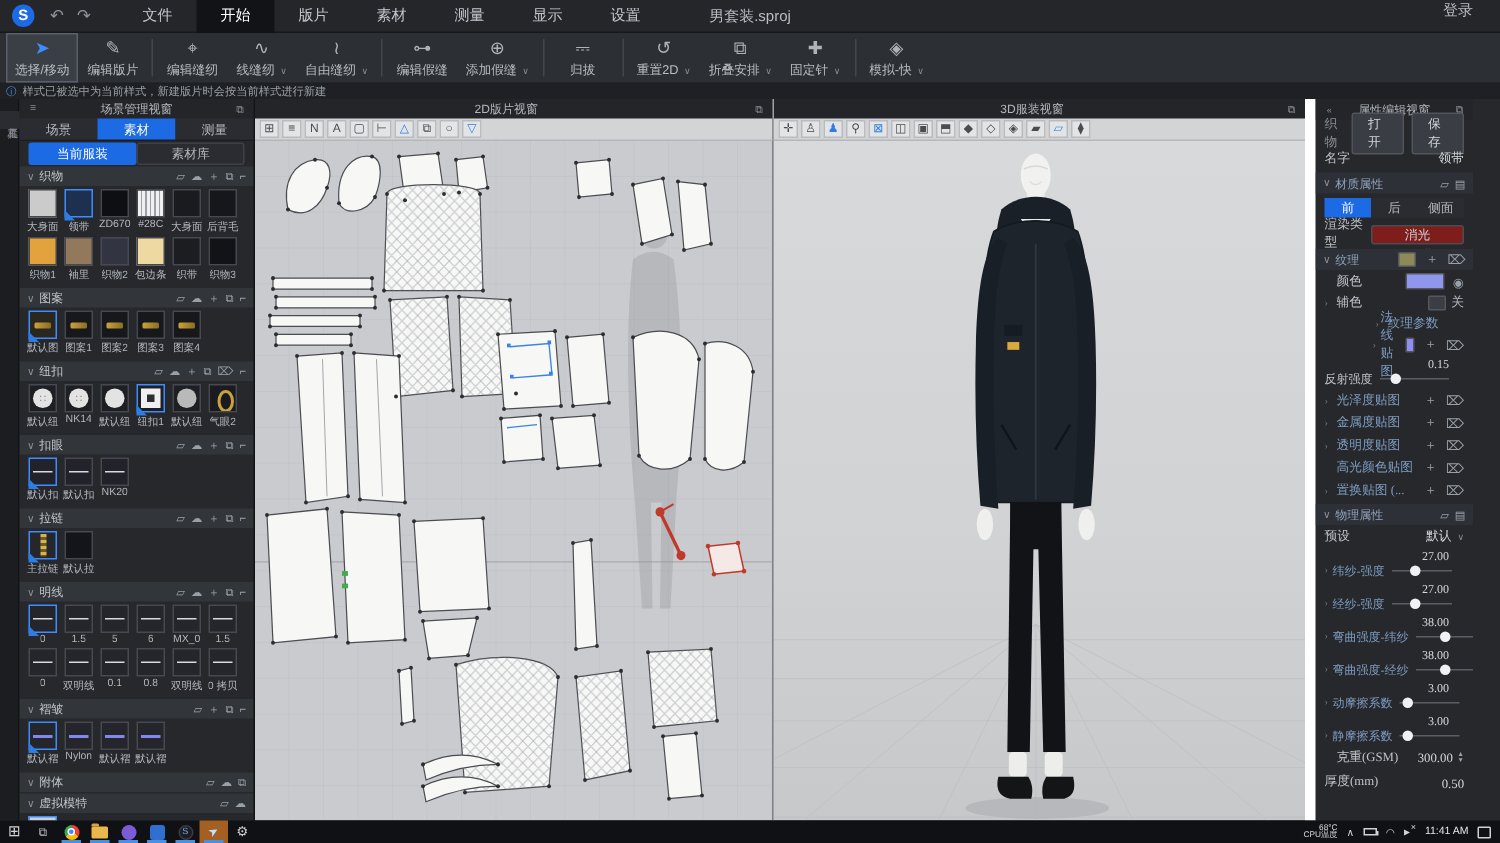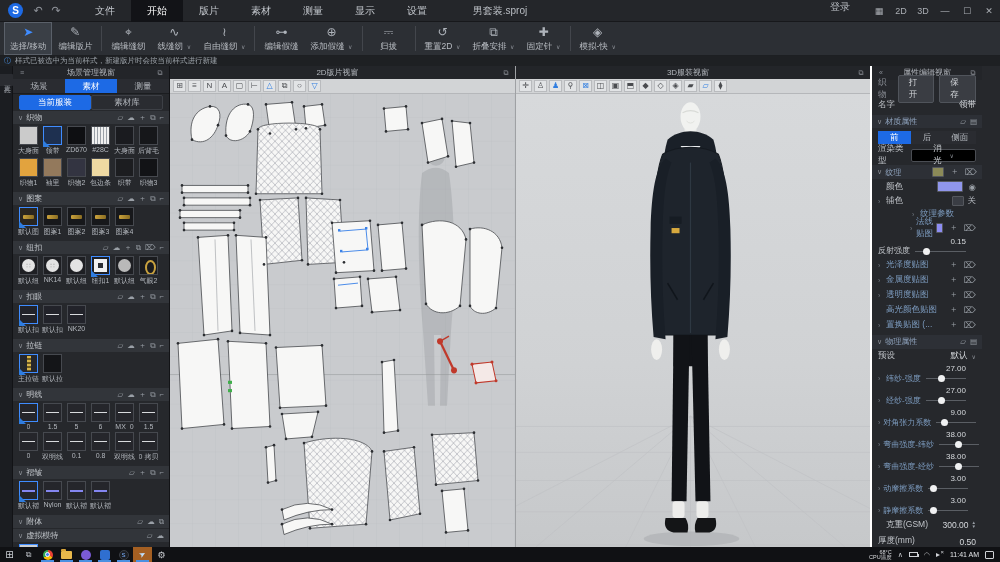--- a/index.html
+++ b/index.html
@@ -11,21 +11,21 @@
   .titlebar { position:absolute; left:0; top:0; width:1000px; height:22px;
     background:#24262a; display:flex; align-items:center; border-bottom:1px solid #17181b; }
   .logo { width:15px; height:15px; border-radius:50%; background:#1d6ae5; color:#fff;
     font-size:10px; font-weight:bold; display:flex; align-items:center; justify-content:center;
     margin:0 6px 0 8px; }
   .histbtn { color:#8f939a; font-size:11px; width:18px; text-align:center; cursor:default; }
   .menu { display:flex; margin-left:14px; height:22px; }
   .menu-item { color:#c3c7cd; font-size:10px; padding:0 16px; height:22px; line-height:22px; }
   .menu-item.active { background:#121317; color:#fff; }
   .tb-title { position:absolute; left:50%; transform:translateX(-50%); color:#b9bdc3; font-size:10px; }
-  .tb-right { margin-left:auto; display:flex; align-items:flex-start; height:22px; }
+  .tb-right { margin-left:auto; display:flex; align-items:flex-start; height:22px;flex-direction:column; }
   .login { color:#b9bdc3; font-size:10px; margin-right:18px; }
   .winbtn { color:#a9adb3; font-size:9px; width:22px; height:22px; line-height:22px; text-align:center; }
 
   
   .ribbon { position:absolute; left:0; top:22px; width:1000px; height:34px; background:#2c2f34;
     display:flex; align-items:stretch; padding-left:4px; border-bottom:1px solid #1d1f22; }
   .rib-tool { display:flex; flex-direction:column; align-items:center; justify-content:center;
     min-width:46px; padding:1px 5px; background:transparent; border:1px solid transparent; }
   .rib-tool.active { background:#3a3f46; border-color:#5a6069; }
   .rib-icon { font-size:12px; color:#aeb3ba; height:15px; line-height:15px; }
@@ -98,33 +98,33 @@
     border-bottom:1px solid #b5b7ba; }
   .vt-ic { width:13px; height:12px; border:1px solid #b9bbbe; background:#e2e4e6; color:#4a4c50;
     font-size:8px; line-height:10px; text-align:center; }
   .vt-ic.blue { color:#2f7de0; }
   .vcanvas { flex:1; position:relative; }
   .vcanvas svg { display:block; width:100%; height:100%; }
   polygon.pp, path.pp { fill:#f7f7f6; stroke:#4a4c50; stroke-width:0.8; }
   .bluesel { fill:none; stroke:#3b82e8; stroke-width:0.9; }
 
   
-  .right-panel { width:112px; background:#26282c; border-left:2px solid #ffffff;
-    display:flex; flex-direction:column; overflow:hidden; font-size:8.5px; }
+  .right-panel { width:112px; background:#26282c; border-left:7px solid #ffffff;
+    display:flex; flex-direction:column; overflow:hidden; font-size:8.5px;font-family:Liberation Serif, serif; }
   .rp-row { display:flex; align-items:center; padding:0 6px; color:#c0c4c9; }
   .rp-spacer { flex:1; }
   .rp-btn { background:#3a3d43; border:1px solid #50545b; color:#d3d6da; font-size:8.5px;
     padding:1px 10px; border-radius:2px; margin-left:5px; }
   .rp-sec { height:14px; background:#2d3036; display:flex; align-items:center; padding:0 5px; margin-top:2px; }
   .rp-sec .sec-name { color:#8fa3bd; }
   .rp-tabs { display:flex; margin:3px 6px; height:13px; }
   .rp-tab { flex:1; text-align:center; line-height:13px; color:#b3b7bd; background:#2a2c31; font-size:8.5px; }
   .rp-tab.active { background:#1d6ae5; color:#fff; }
-  .rp-select { display:flex; align-items:center; background:#000000; border:1px solid #4a4d53;
-    border-radius:2px; padding:0 21px; height:13px; min-width:62px; color:#ccd0d4; }
+  .rp-select { display:flex; align-items:center; background:#7f1d1d; border:1px solid #4a4d53;
+    border-radius:2px; padding:0 21px; height:13px; min-width:62px; color:#ccd0d4;flex-direction:column; }
   .rp-select .sel-caret { margin-left:auto; font-size:6px; color:#8a8e95; }
   .swatch { width:26px; height:11px; border:1px solid #54575d; border-radius:1px; }
   .swatch.small { width:12px; height:10px; }
   .icbtn { color:#9aa0a7; font-size:8.5px; margin-left:6px; }
   .maplabel { color:#7d9cc0; }
   .chev { color:#707880; font-size:7px; margin-right:3px; width:5px; }
   .sgroup { padding:1px 16px 2px 6px; }
   .sgval { text-align:right; color:#d5d8dc; font-size:8px; height:9px; line-height:9px; }
   .srow { display:flex; align-items:center; height:10px; }
   .srow .slabel { color:#7d9cc0; font-size:8px; white-space:nowrap; }
@@ -1025,31 +1025,20 @@
             <div class="srow">
               <span class="chev">›</span>
               <span class="slabel">经纱-强度</span>
               <span class="slider">
                 <span class="track"></span>
                 <span class="dot" style="left: calc(38% - 3px);"></span>
               </span>
             </div>
           </div>
           <div class="sgroup">
-            <div class="sgval">9.00</div>
-            <div class="srow">
-              <span class="chev">›</span>
-              <span class="slabel">对角张力系数</span>
-              <span class="slider">
-                <span class="track"></span>
-                <span class="dot" style="left: calc(18% - 3px);"></span>
-              </span>
-            </div>
-          </div>
-          <div class="sgroup">
             <div class="sgval">38.00</div>
             <div class="srow">
               <span class="chev">›</span>
               <span class="slabel">弯曲强度-纬纱</span>
               <span class="slider">
                 <span class="track"></span>
                 <span class="dot" style="left: calc(48% - 3px);"></span>
               </span>
             </div>
           </div>

